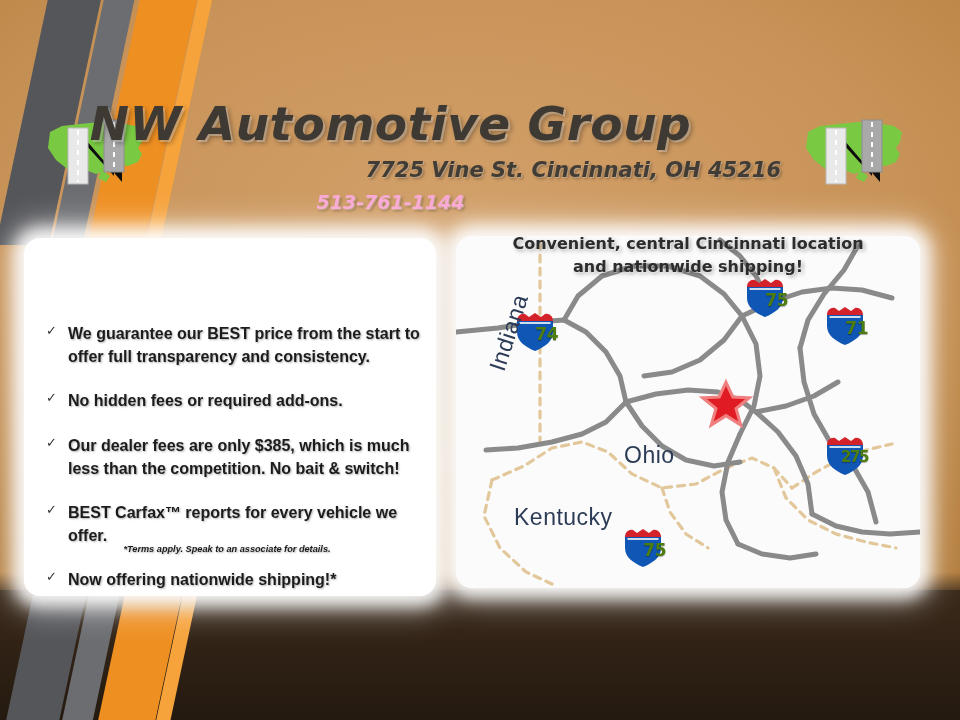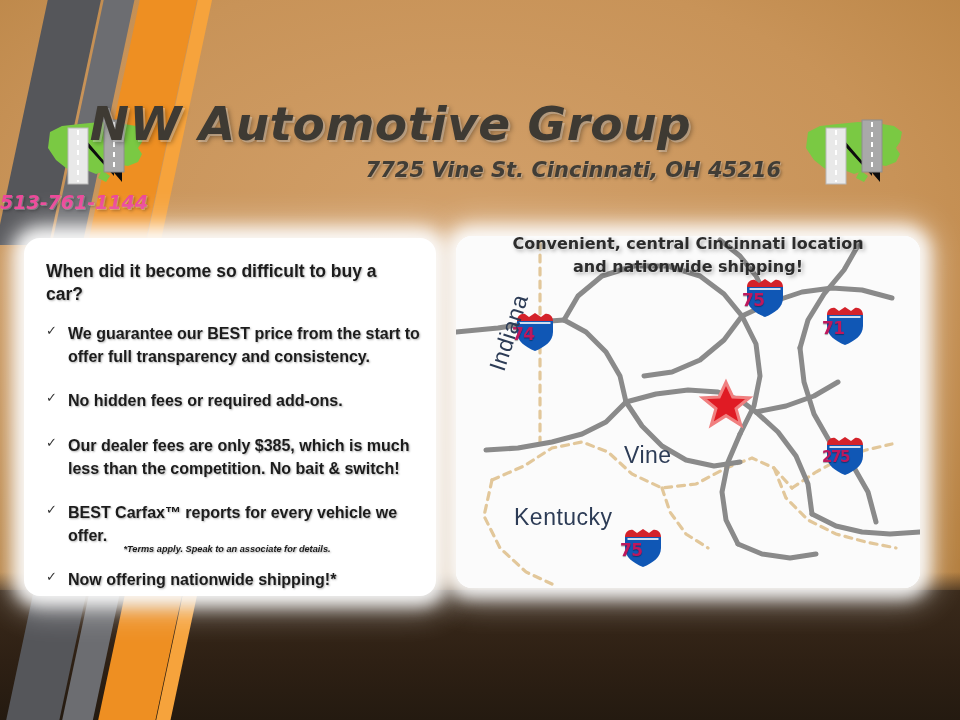--- a/index.html
+++ b/index.html
@@ -44,23 +44,23 @@
     letter-spacing:.5px;color:#3e3a33;
     text-shadow:2px 2px 0 rgba(255,255,255,.30), 3px 3px 5px rgba(0,0,0,.35);
   }
   .addr{
     position:absolute;left:0;right:0;top:62px;text-align:right;
     font-family:"DejaVu Sans",sans-serif;
     font-size:21px;font-weight:bold;font-style:italic;color:#413d36;
     text-shadow:1px 1px 0 rgba(255,255,255,.28), 2px 2px 3px rgba(0,0,0,.3);
   }
   .phone{
-    position:absolute;left:0;right:0;top:95px;
-    font-family:"DejaVu Sans",sans-serif;
-    font-size:19px;font-weight:bold;font-style:italic;color:#ec4899;
+    position:absolute;left:0;right:0;top:95px;text-align:center;
+    font-family:"DejaVu Sans",sans-serif;
+    font-size:19px;font-weight:bold;font-style:italic;color:#f9a8d4;
     text-shadow:1px 1px 0 rgba(255,255,255,.28), 2px 2px 3px rgba(0,0,0,.3);
   }
 
   
   .logo{position:absolute;width:110px;height:84px;}
   .logo.left{left:42px;top:104px;}
   .logo.right{left:800px;top:104px;}
   .logo svg{display:block;width:110px;height:84px;}
 
   
@@ -103,23 +103,23 @@
     font-size:16px;font-weight:bold;color:#2c2c2c;line-height:1.45;
     text-shadow:1px 1px 0 rgba(255,255,255,.35), 2px 2px 4px rgba(0,0,0,.35);
     z-index:4;pointer-events:none;
   }
   .map-wrap{position:absolute;left:0;top:0;width:464px;height:352px;overflow:hidden;border-radius:16px;}
   .map-svg{position:absolute;left:0;top:0;width:464px;height:352px;}
 
   .shield{position:absolute;width:46px;height:42px;}
   .shield svg{display:block;width:46px;height:42px;}
   .shield .num{
-    position:absolute;left:0;right:0;top:14px;text-align:left;
-    font-family:"DejaVu Sans",sans-serif;
-    font-size:17px;font-weight:bold;color:#be185d;letter-spacing:-.5px;
+    position:absolute;left:0;right:0;top:14px;text-align:right;
+    font-family:"DejaVu Sans",sans-serif;
+    font-size:17px;font-weight:bold;color:#4d7c0f;letter-spacing:-.5px;
     text-shadow:0 1px 1px rgba(0,0,0,.35);
   }
   .shield.narrow .num{font-size:15px;letter-spacing:-1.4px;}
 
   .stlabel{
     position:absolute;font-family:"Liberation Sans",sans-serif;
     font-size:23px;color:#2d3c56;letter-spacing:.5px;
   }
 </style>
 </head>
@@ -186,21 +186,20 @@
     </svg>
   </div>
 
   <div class="header">
     <div class="brand">NW Automotive Group</div>
     <div class="addr">7725 Vine St. Cincinnati, OH 45216</div>
     <div class="phone">513-761-1144</div>
   </div>
 
   <div class="panel panel-left">
-    <div class="lp-title">When did it become so difficult to buy a car?</div>
 
     <div class="bullets">
       <div class="bullet">
         <span class="chk">✓</span>
         <span class="btxt">We guarantee our BEST price from the start to offer full transparency and consistency.</span>
       </div>
       <div class="bullet">
         <span class="chk">✓</span>
         <span class="btxt">No hidden fees or required add-ons.</span>
       </div>
@@ -302,21 +301,21 @@
       <div class="shield" style="left:164px;top:290px;">
         <svg viewBox="0 0 46 42" xmlns="http://www.w3.org/2000/svg">
           <path fill="#d4222a" d="M5 11 C5 6 9 3 13 4 L17 7 L23 3 L29 7 L33 4 C37 3 41 6 41 11 Z"></path>
           <path fill="#1057b5" d="M5 11 L41 11 L41 22 C41 31 33 37 23 41 C13 37 5 31 5 22 Z"></path>
           <path fill="none" stroke="#ffffff" stroke-width="1.6" d="M7.5 13 L38.5 13"></path>
         </svg>
         <div class="num">75</div>
       </div>
 
       <div class="stlabel" style="left:28px;top:130px;transform:rotate(-72deg);transform-origin:left top;">Indiana</div>
-      <div class="stlabel" style="left:168px;top:206px;">Vine</div>
+      <div class="stlabel" style="left:168px;top:206px;">Ohio</div>
       <div class="stlabel" style="left:58px;top:268px;">Kentucky</div>
     </div>
 
     <div class="map-head">
       <div>Convenient, central Cincinnati location</div>
       <div>and nationwide shipping!</div>
     </div>
   </div>
 
 </div>

